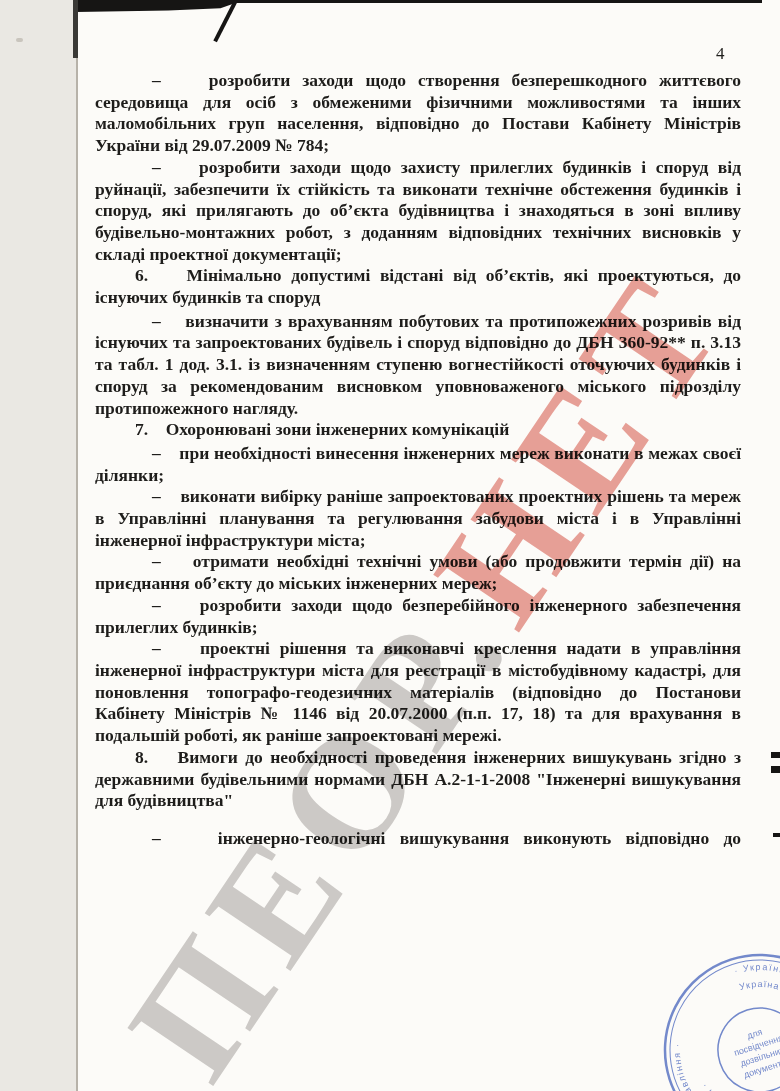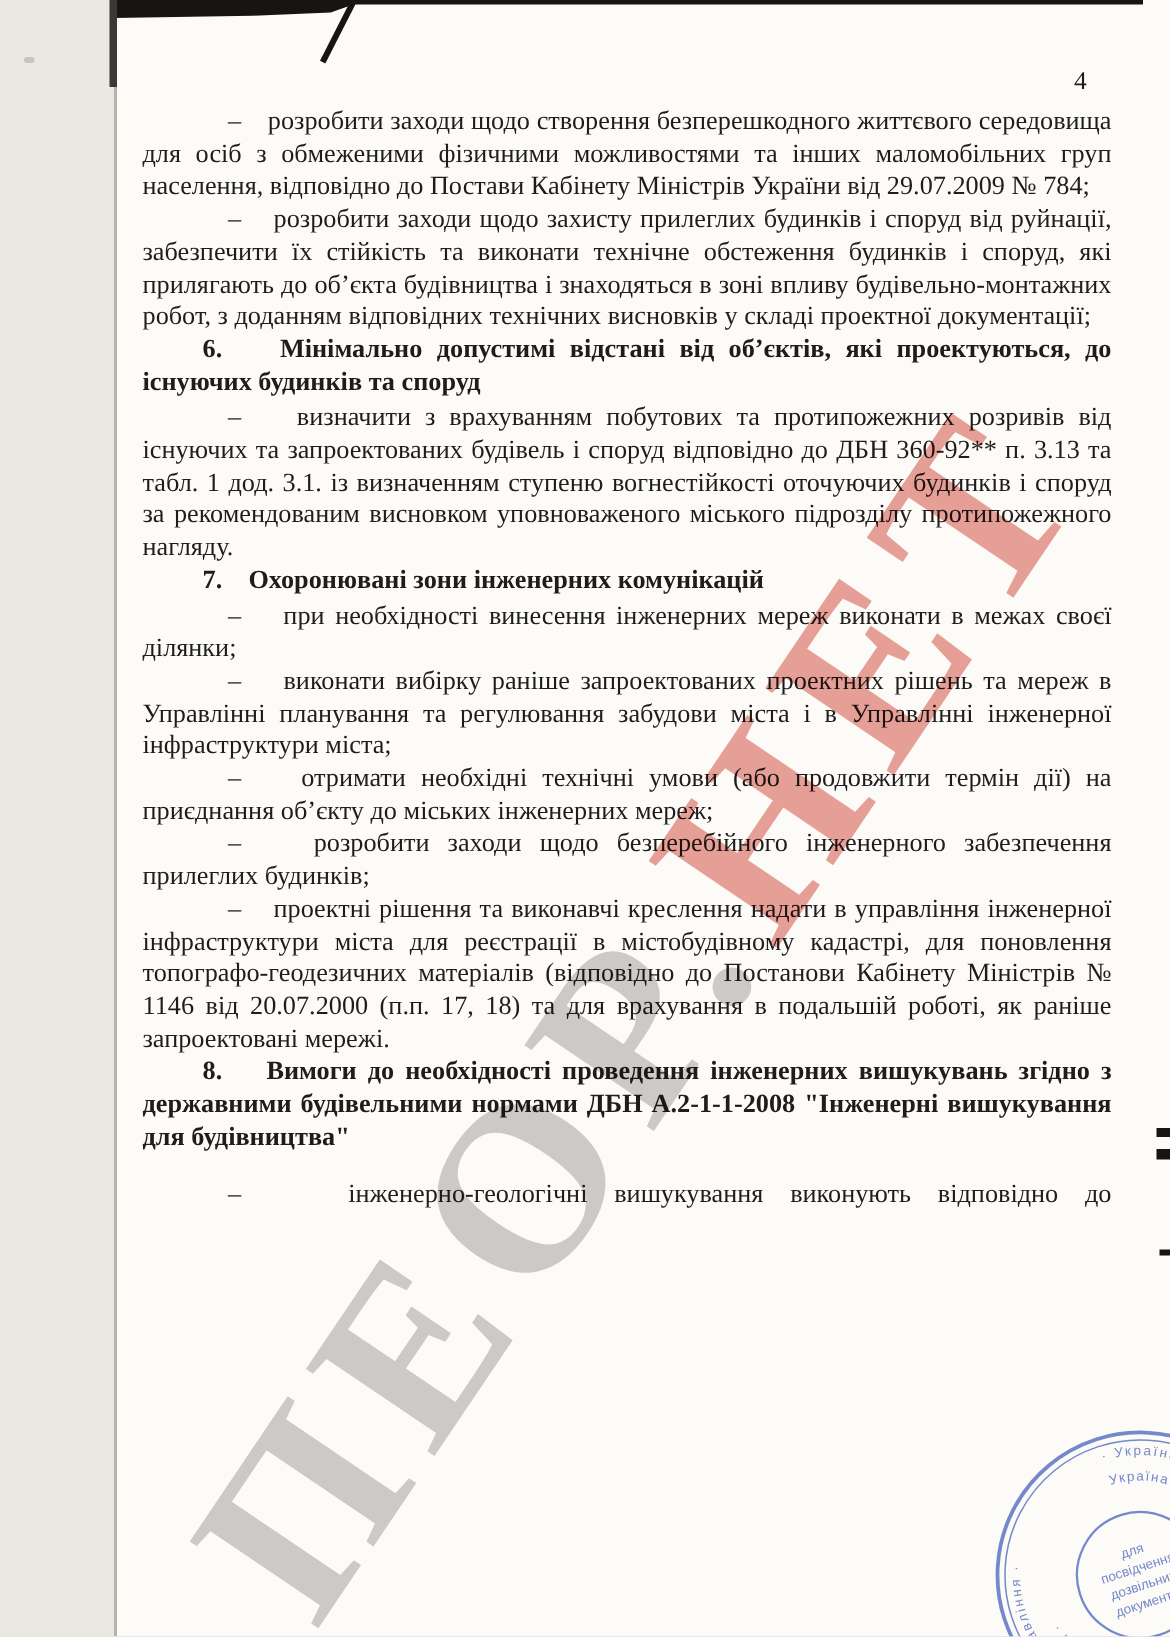--- a/index.html
+++ b/index.html
@@ -22,21 +22,21 @@
   .art-dash1{left:771px;top:752px;width:9px;height:6px;}
   .art-dash2{left:771px;top:766px;width:9px;height:7px;}
   .art-dash3{left:773px;top:833px;width:7px;height:4px;}
   
   .page-number{position:absolute;left:716px;top:44px;font-size:17px;}
   
   .body-text{
     position:absolute;left:95px;top:70px;width:646px;
     font-size:17.5px;line-height:21.7px;text-align:justify;
   }
-  .body-text p{margin:0;}
+  .body-text p{margin:0;font-weight:bold;}
   p.body{text-indent:57px;}
   p.heading{font-weight:700;text-indent:40px;margin-top:0;margin-bottom:2px;}
   p.justify-last{text-align-last:justify;margin-top:16px;}
   
   .watermark{
     position:absolute;left:92px;top:1008px;
     transform:rotate(-56deg);transform-origin:0 0;
     font:700 158px "Liberation Serif","DejaVu Serif",serif;
     letter-spacing:16px;white-space:nowrap;
     mix-blend-mode:multiply;pointer-events:none;

